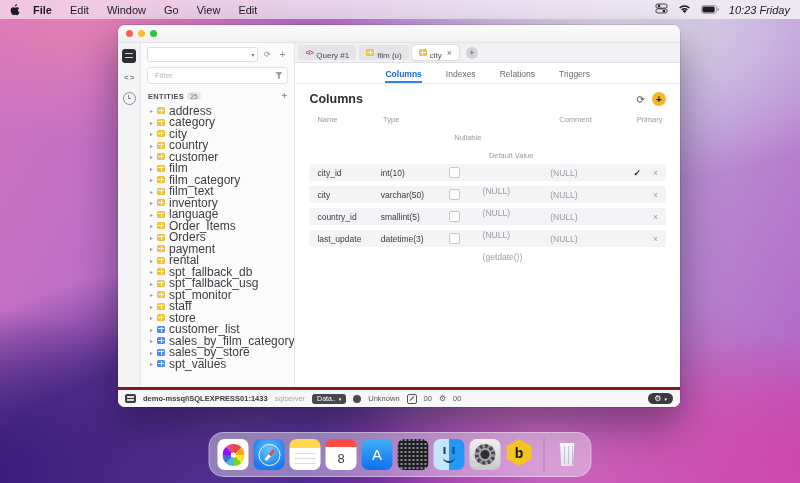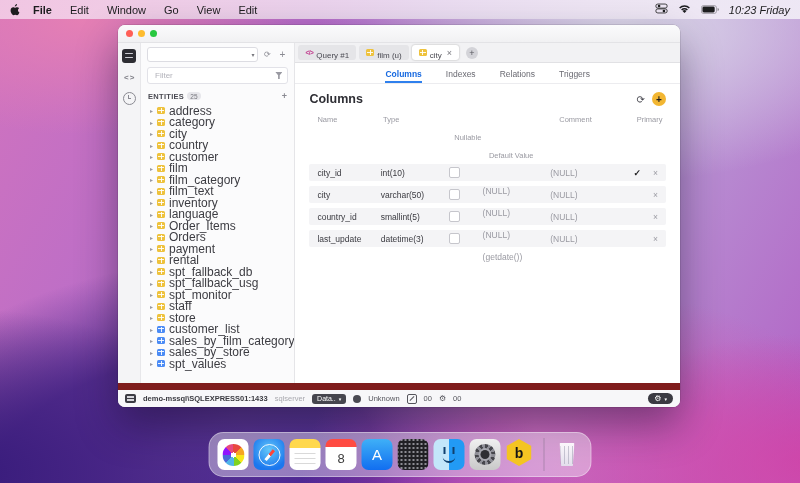--- a/index.html
+++ b/index.html
@@ -114,21 +114,21 @@
   .c2{width:38px;display:flex;align-items:center;}
   .c3{width:77px;margin-top:36px;}
   .c4{width:81px;}
   .c5{width:36px;display:flex;justify-content:center;}
   .c6{flex:1;text-align:right;padding-right:8px;color:#9a9aa2;}
   .dim{color:#9a9aa2;}
   .cbox{width:9px;height:9px;border:1px solid #c6c6cc;border-radius:2px;background:#fff;display:inline-block;}
   .pcheck{color:#1d1d1f;font-size:9px;font-weight:700;}
 
   
-  .statusbar{flex:0 0 17px;background:#f7f7f9;border-top:7px solid #7f1d1d;display:flex;
+  .statusbar{flex:0 0 17px;background:#f7f7f9;border-top:3px solid #7f1d1d;display:flex;
     align-items:center;padding:0 7px;gap:7px;font-size:7.5px;color:#55555c;}
   .conn-ic{width:11px;height:9px;border-radius:2px;background:#3c3c44;position:relative;flex:0 0 auto;}
   .conn-ic::before{content:'';position:absolute;left:2px;right:2px;top:2.4px;height:1.2px;
     background:#d6d6dc;box-shadow:0 3px 0 #d6d6dc;}
   .conn{font-weight:700;color:#3a3a40;}
   .dialect{color:#a8a8ae;}
   .db-pill{background:#46464e;color:#fff;border-radius:3px;padding:1.5px 5px;display:flex;
     align-items:center;gap:3px;font-size:7px;}
   .pill-caret{font-size:5px;}
   .stat-ic{width:8px;height:8px;border-radius:50%;background:#4a4a52;flex:0 0 auto;}

